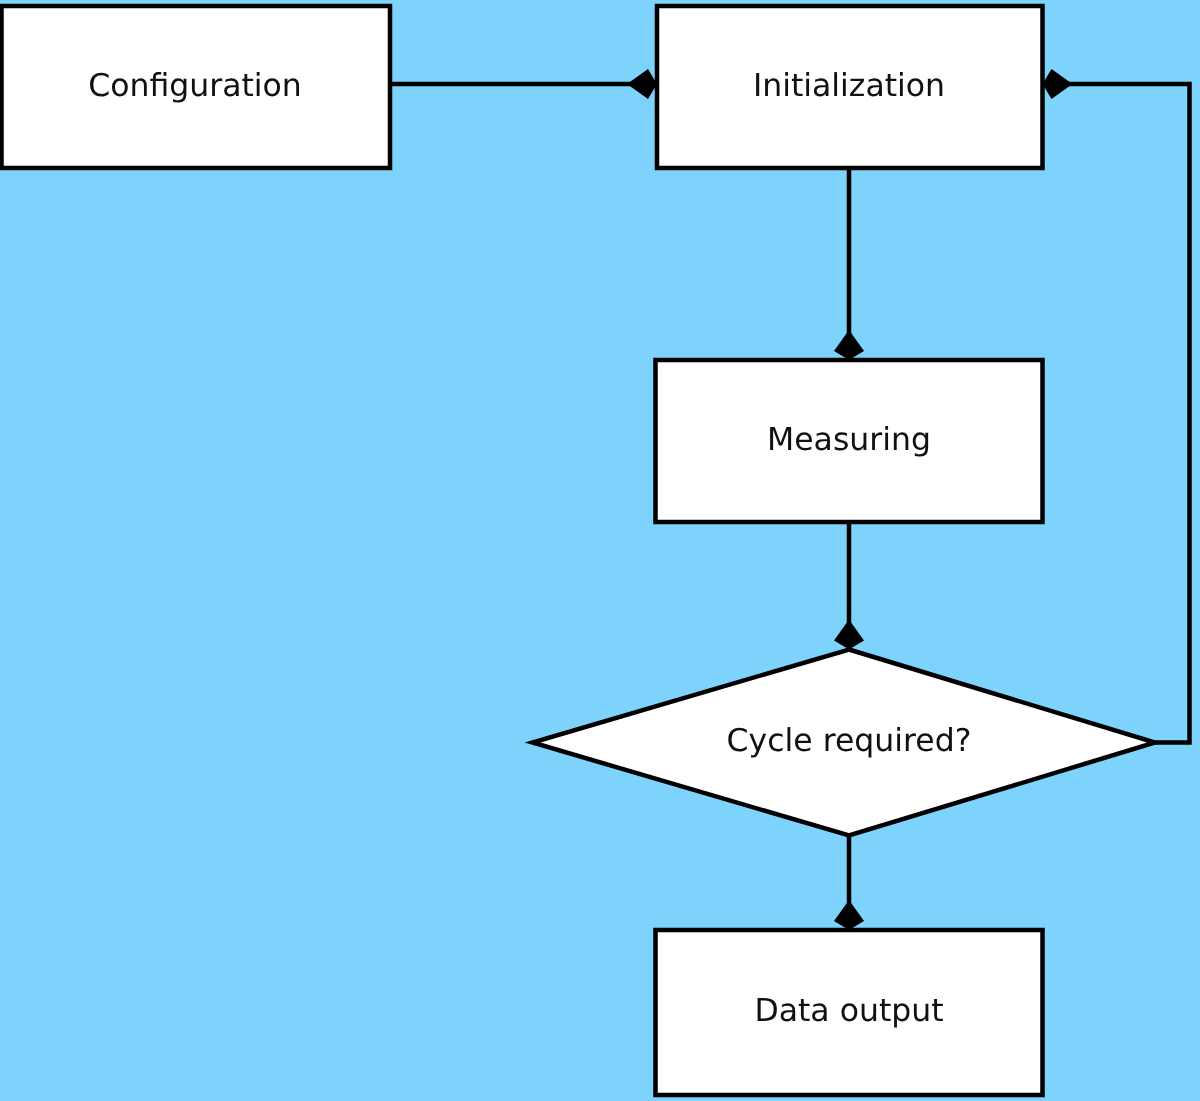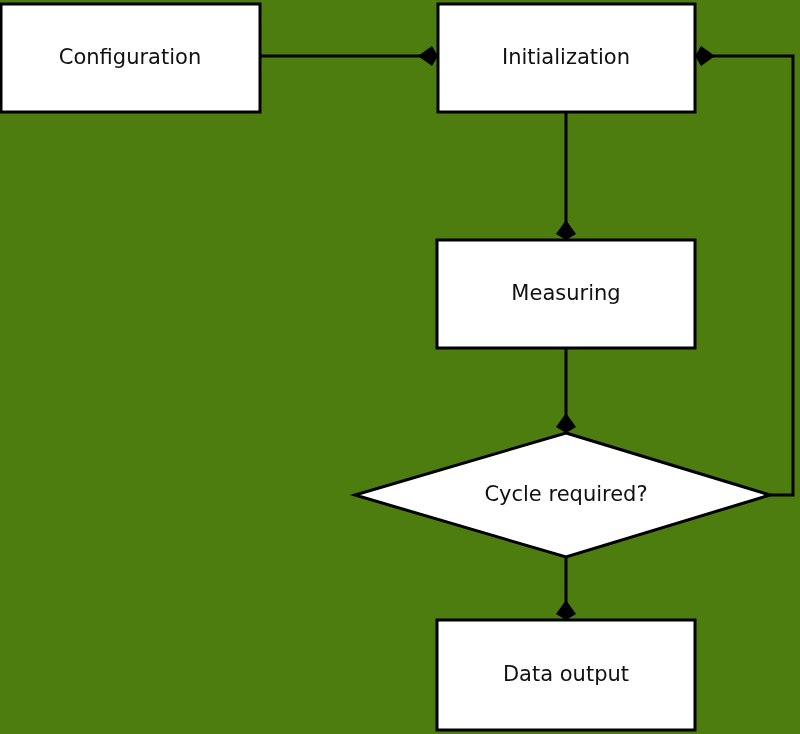--- a/index.html
+++ b/index.html
@@ -11,21 +11,21 @@
   body {
     width: 800px;
     height: 734px;
     overflow: hidden;
     font-family: "DejaVu Sans", sans-serif;
   }
   #diagram-root {
     position: relative;
     width: 800px;
     height: 734px;
-    background: #4d7c0f;
+    background: #7dd3fc;
   }
   #flow-svg {
     position: absolute;
     left: 0;
     top: 0;
     width: 800px;
     height: 734px;
     display: block;
   }
   .node-shape {

